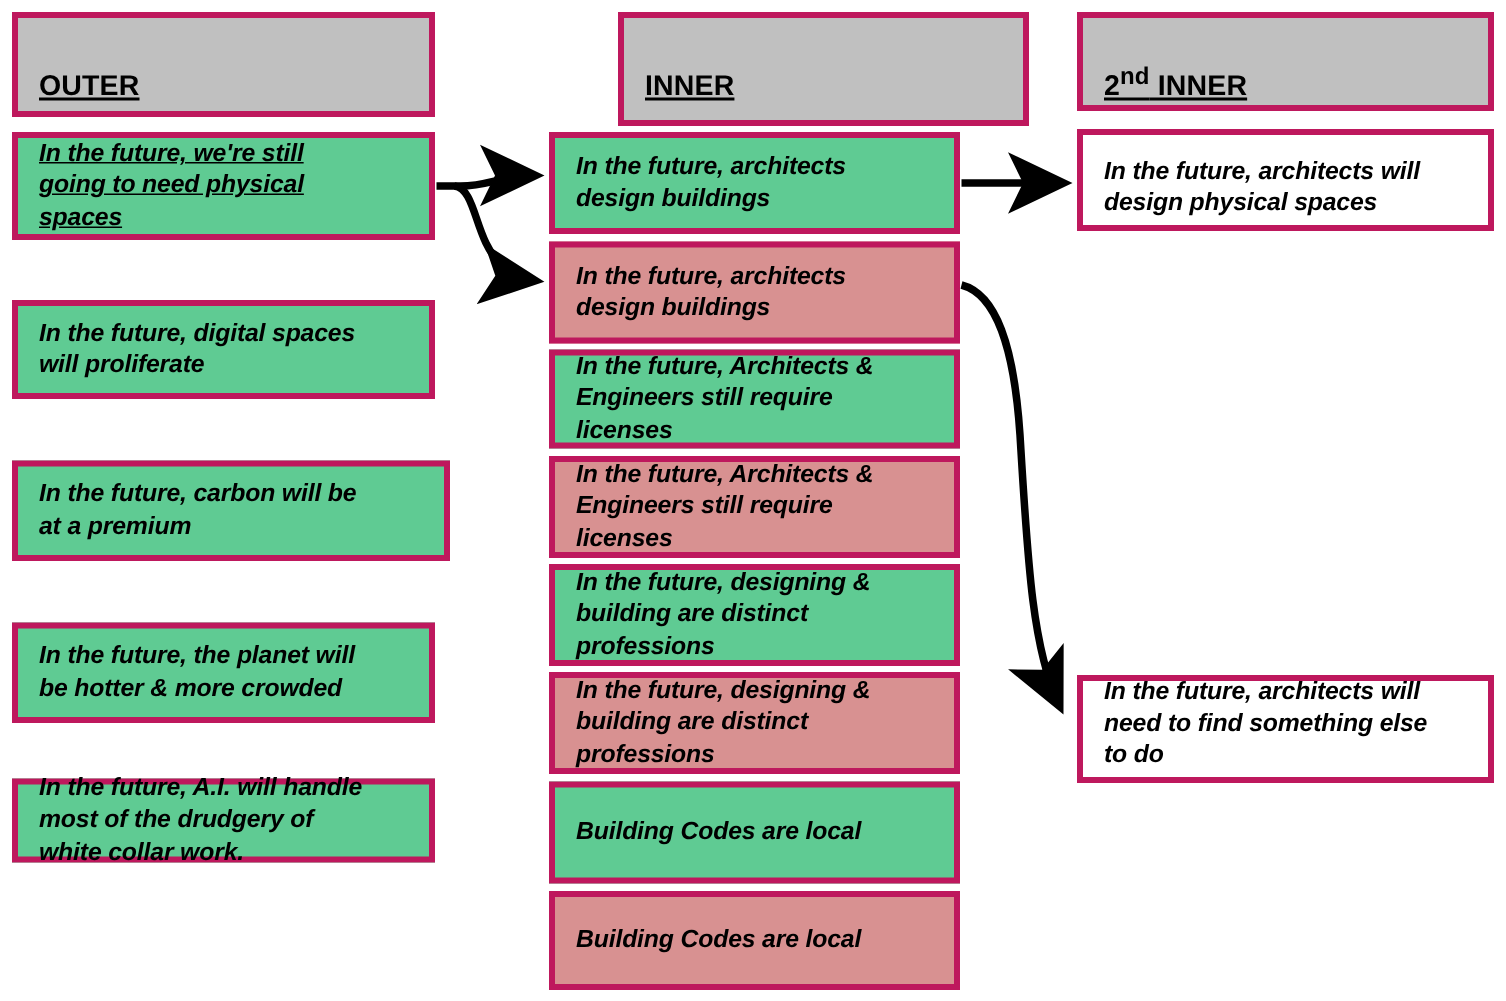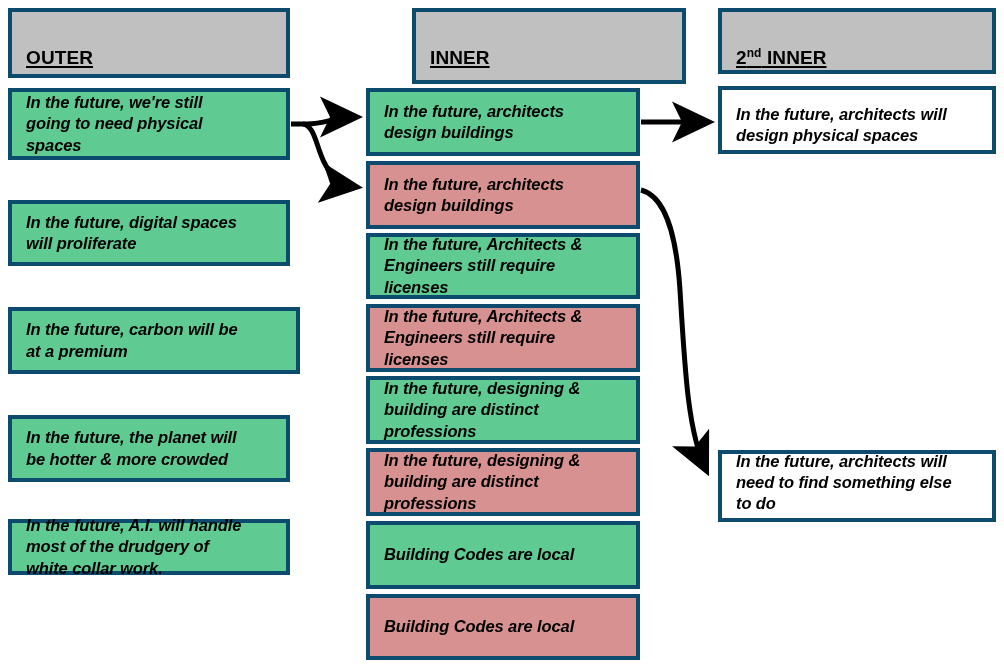--- a/index.html
+++ b/index.html
@@ -23,21 +23,21 @@
   }
 
   .col {
     position: absolute;
     top: 0;
   }
 
   .node {
     position: absolute;
     box-sizing: border-box;
-    border: 4px solid #0c4a6e;
+    border: 4px solid #be185d;
     display: flex;
     align-items: center;
     padding: 4px 10px 4px 14px;
   }
 
   .node .txt {
     font-weight: bold;
     font-style: italic;
     font-size: 16.5px;
     line-height: 1.28;
@@ -58,21 +58,21 @@
     line-height: 1.38;
     letter-spacing: 0.1px;
   }
   .header .hline {
     display: block;
     text-decoration: underline;
     text-underline-offset: 2px;
     text-decoration-thickness: 2px;
   }
   .header .sup {
-    font-size: 12px;
+    font-size: 16px;
     vertical-align: super;
     line-height: 0;
   }
 
   .green { background: #5fcb93; }
   .salmon { background: #d89191; }
   .white { background: #ffffff; align-items: flex-end; }
 
   svg.arrows {
     position: absolute;
@@ -89,21 +89,21 @@
 
   <div class="col">
 
     <div class="node header" style="left:8px; top:8px; width:282px; height:70px;">
       <div class="txt">
         <span class="hline">OUTER</span>
         <span class="hline">ASSUMPTIONS:</span>
       </div>
     </div>
 
-    <div class="node green" style="left:8px; top:88px; width:282px; height:72px;">
+    <div class="node green" style="left:8px; top:88px; width:282px; height:72px;text-decoration:underline;">
       <span class="txt">In the future, we're still
 going to need physical
 spaces</span>
     </div>
 
     <div class="node green" style="left:8px; top:200px; width:282px; height:66px;">
       <span class="txt">In the future, digital spaces
 will proliferate</span>
     </div>
 

